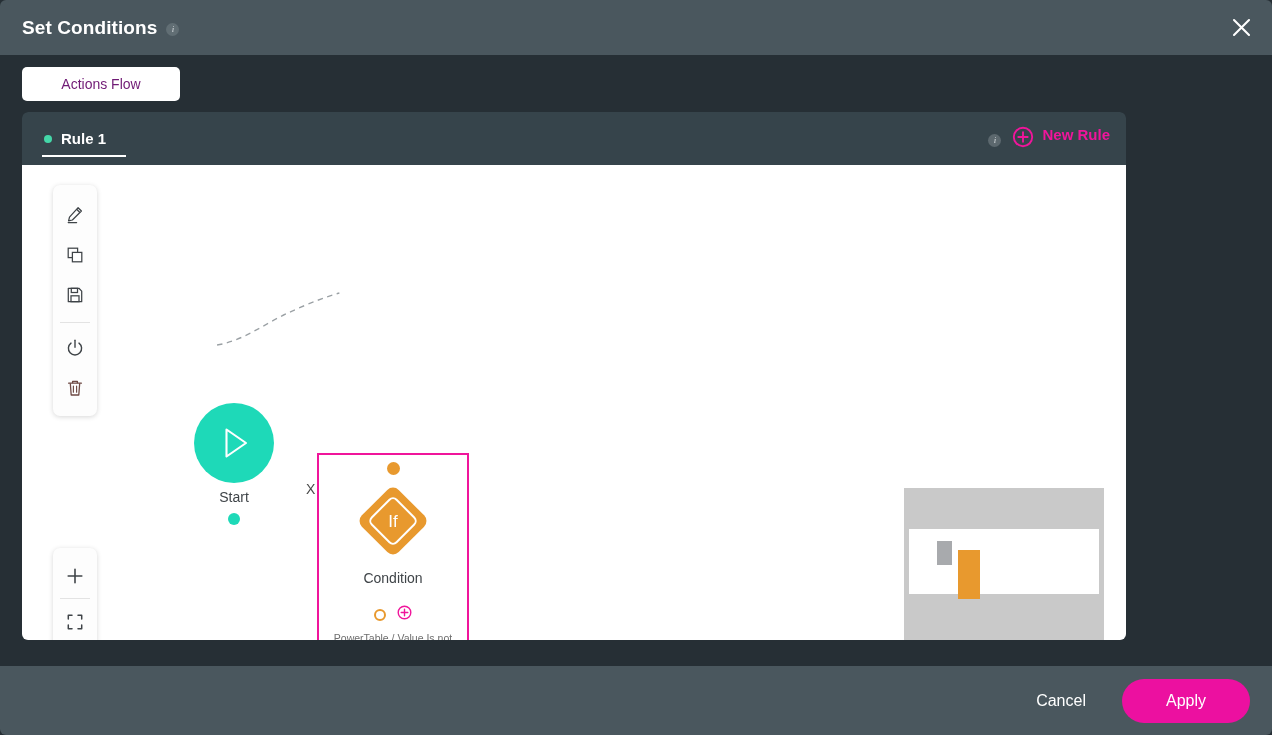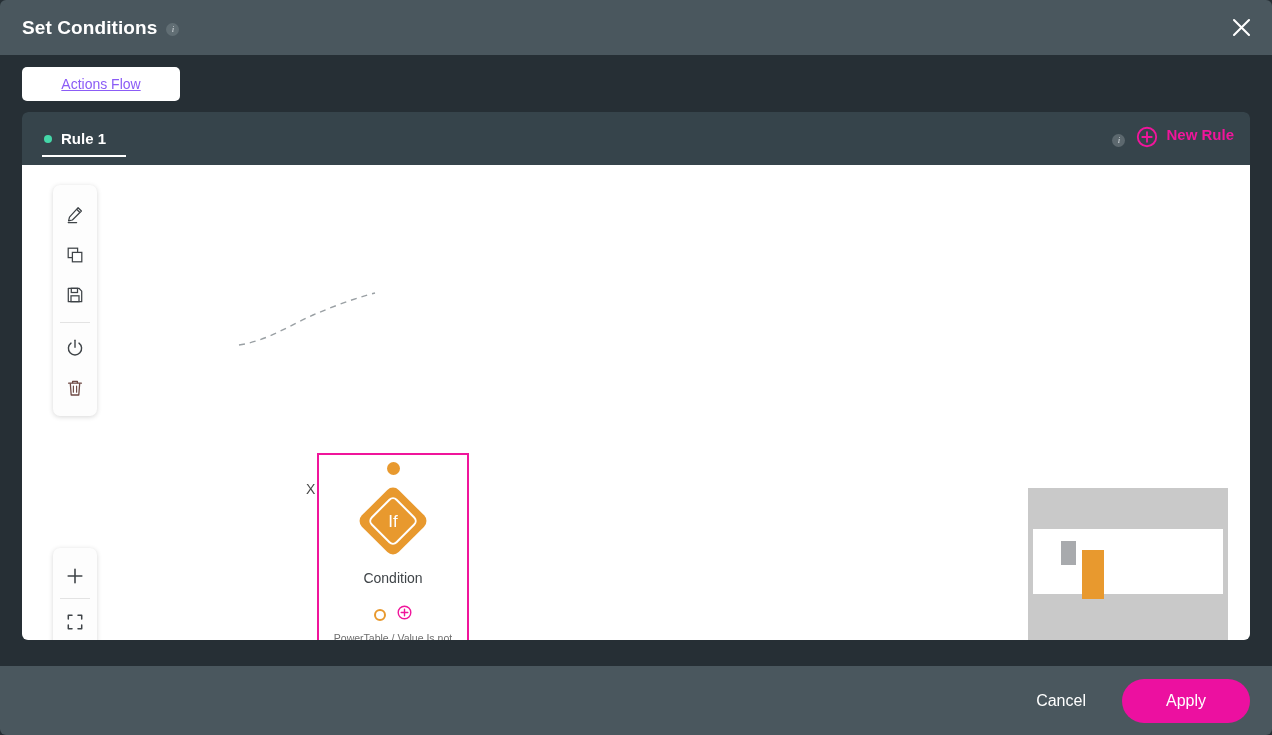--- a/index.html
+++ b/index.html
@@ -72,35 +72,34 @@
   
   .subtabs {
     flex: 0 0 57px;
     background: #262f35;
     display: flex;
     align-items: center;
     padding-left: 22px;
   }
   .pill-tab {
     background: #ffffff;
-    color: #8b5cf6;
+    color: #701a75;
     font-size: 14px;
     border-radius: 5px;
     padding: 9px 24px;
     min-width: 158px;
     text-align: center;
     cursor: pointer;
     user-select: none;
-    text-decoration: underline;
   }
 
   
   .card {
     margin: 0 22px;
-    width: 1228px;
+    width: 1104px;
     flex: 0 0 auto;
     display: flex;
     flex-direction: column;
     border-radius: 6px;
     overflow: hidden;
   }
   .rulebar {
     height: 53px;
     background: #36444b;
     display: flex;
@@ -473,20 +472,29 @@
             <path d="M3.3 7.0 V3.3 H7.0 M13.0 3.3 H16.7 V7.0 M16.7 13.0 V16.7 H13.0 M7.0 16.7 H3.3 V13.0" fill="none" stroke="#3f4448" stroke-width="1.5" stroke-linecap="round" stroke-linejoin="round"></path>
           </svg>
         </div>
       </div>
 
       <svg class="edges" viewBox="0 0 1228 475" preserveAspectRatio="none">
         <path d="M 217 180 C 245 176 268 160 291 150 C 310 142 330 134 353 128" fill="none" stroke="#9aa0a4" stroke-width="1.4" stroke-dasharray="6 5"></path>
       </svg>
       <div class="edge-x">X</div>
 
+      <div class="start-node">
+        <div class="start-circle">
+          <svg width="42" height="42" viewBox="0 0 42 42" aria-hidden="true">
+            <path d="M13.5 7.5 L33 21 L13.5 34.5 Z" fill="none" stroke="#ffffff" stroke-width="2.1" stroke-linejoin="round"></path>
+          </svg>
+        </div>
+        <div class="node-label">Start</div>
+        <div class="start-port"></div>
+      </div>
 
       <div class="cond-box">
         <div class="port-filled"></div>
         <div class="diamond-wrap">
           <svg width="74" height="74" viewBox="0 0 74 74" aria-hidden="true">
             <rect x="11" y="11" width="52" height="52" rx="8" ry="8" transform="rotate(45 37 37)" fill="#e8992e"></rect>
             <rect x="19.5" y="19.5" width="35" height="35" rx="5" ry="5" transform="rotate(45 37 37)" fill="none" stroke="#ffffff" stroke-width="2"></rect>
             <text x="37" y="43" text-anchor="middle" fill="#ffffff" font-family="Liberation Sans, sans-serif" font-size="17">If</text>
           </svg>
         </div>

